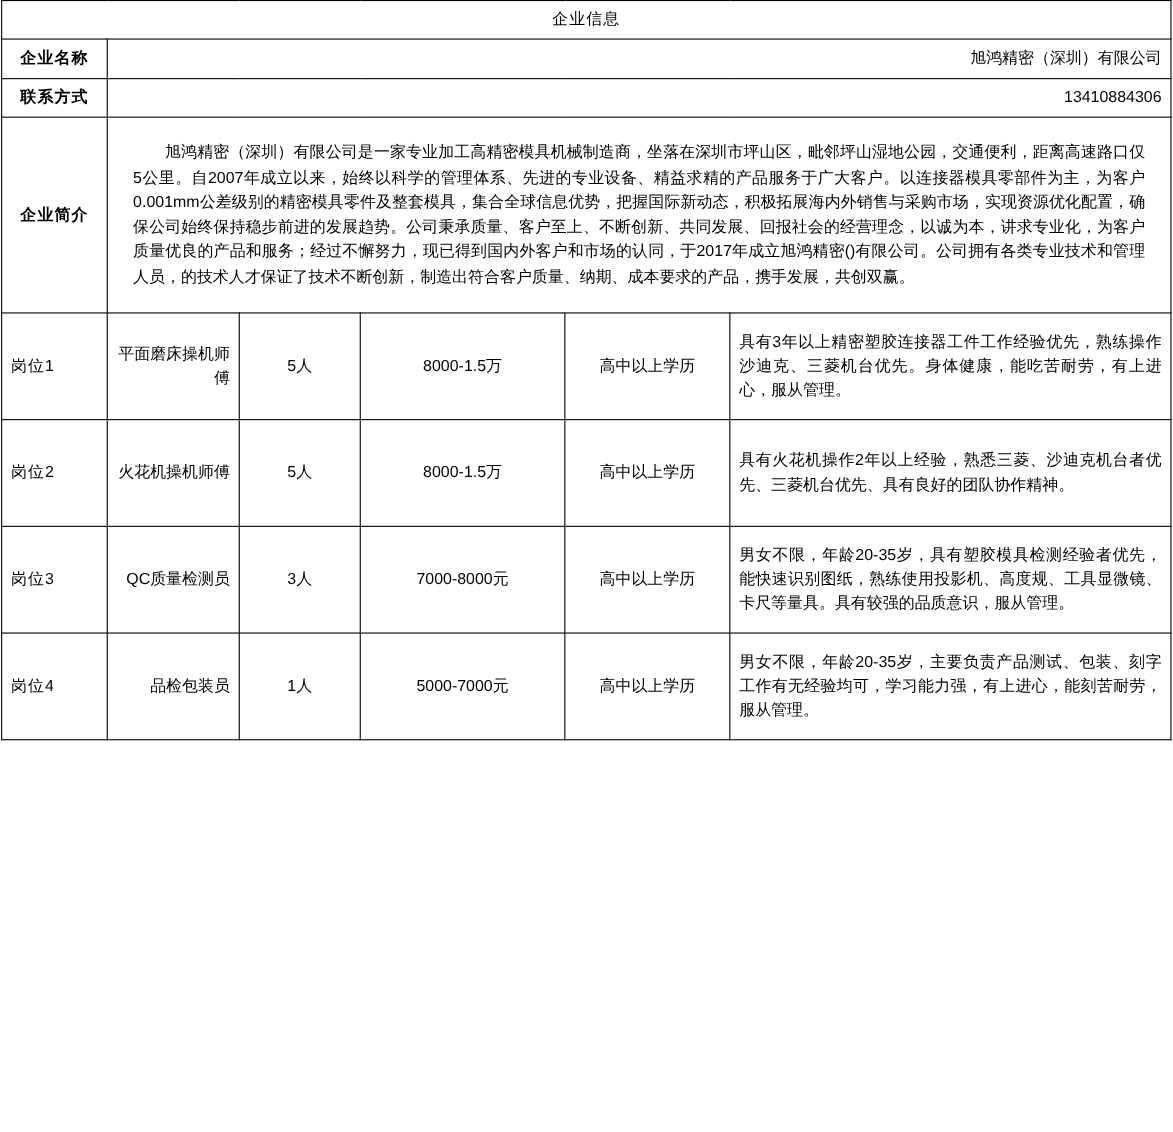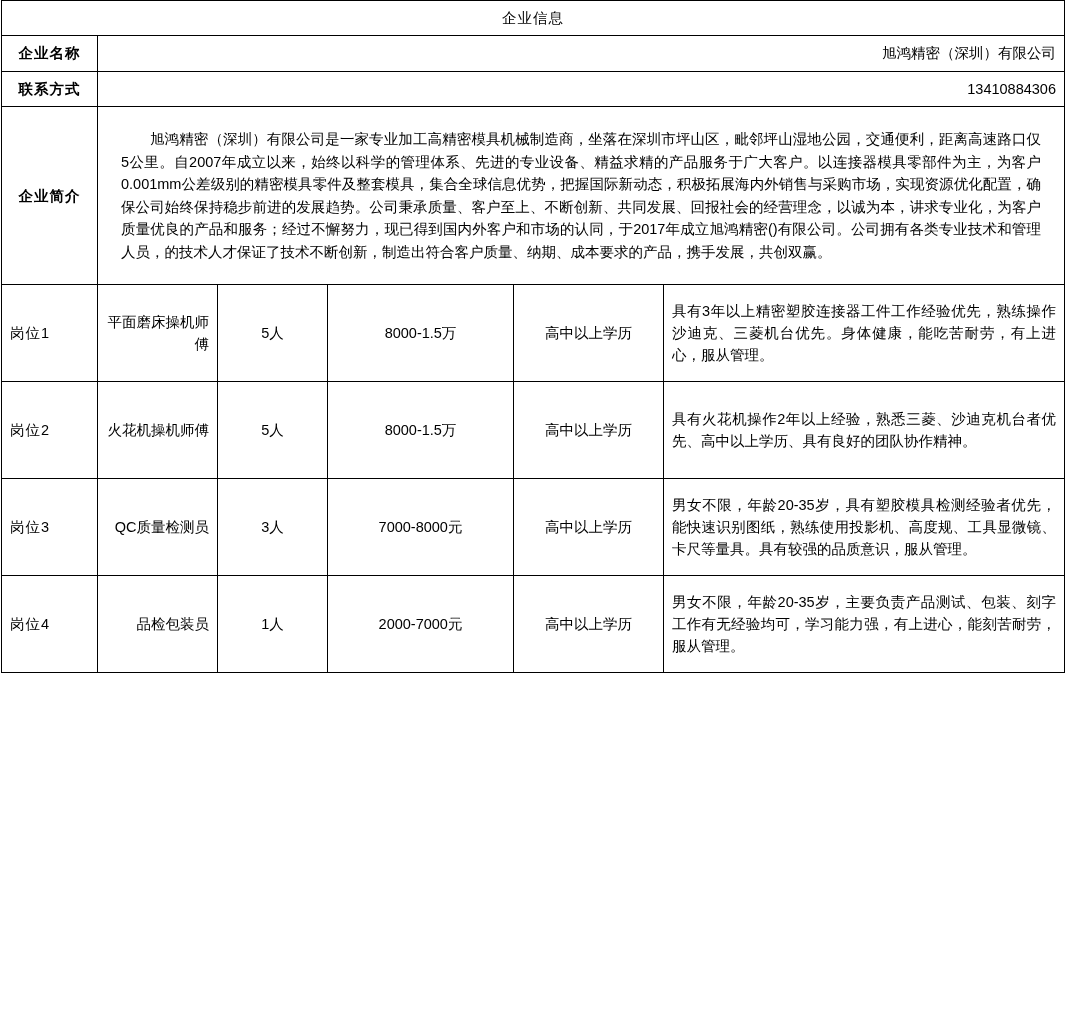--- a/index.html
+++ b/index.html
@@ -149,34 +149,34 @@
         <td class="c-salary">8000-1.5万</td>
         <td class="c-edu">高中以上学历</td>
         <td class="c-req">具有3年以上精密塑胶连接器工件工作经验优先，熟练操作沙迪克、三菱机台优先。身体健康，能吃苦耐劳，有上进心，服从管理。</td>
       </tr>
       <tr class="job-row">
         <td class="c-idx">岗位2</td>
         <td class="c-name">火花机操机师傅</td>
         <td class="c-count">5人</td>
         <td class="c-salary">8000-1.5万</td>
         <td class="c-edu">高中以上学历</td>
-        <td class="c-req">具有火花机操作2年以上经验，熟悉三菱、沙迪克机台者优先、高中以上学历、具有良好的团队协作精神。</td>
+        <td class="c-req">具有火花机操作2年以上经验，熟悉三菱、沙迪克机台者优先、三菱机台优先、具有良好的团队协作精神。</td>
       </tr>
       <tr class="job-row">
         <td class="c-idx">岗位3</td>
         <td class="c-name">QC质量检测员</td>
         <td class="c-count">3人</td>
         <td class="c-salary">7000-8000元</td>
         <td class="c-edu">高中以上学历</td>
         <td class="c-req">男女不限，年龄20-35岁，具有塑胶模具检测经验者优先，能快速识别图纸，熟练使用投影机、高度规、工具显微镜、卡尺等量具。具有较强的品质意识，服从管理。</td>
       </tr>
       <tr class="job-row">
         <td class="c-idx">岗位4</td>
         <td class="c-name">品检包装员</td>
         <td class="c-count">1人</td>
-        <td class="c-salary">2000-7000元</td>
+        <td class="c-salary">5000-7000元</td>
         <td class="c-edu">高中以上学历</td>
         <td class="c-req">男女不限，年龄20-35岁，主要负责产品测试、包装、刻字工作有无经验均可，学习能力强，有上进心，能刻苦耐劳，服从管理。</td>
       </tr>
     </tbody>
   </table>
 
 </div>
 
 </body></html>

